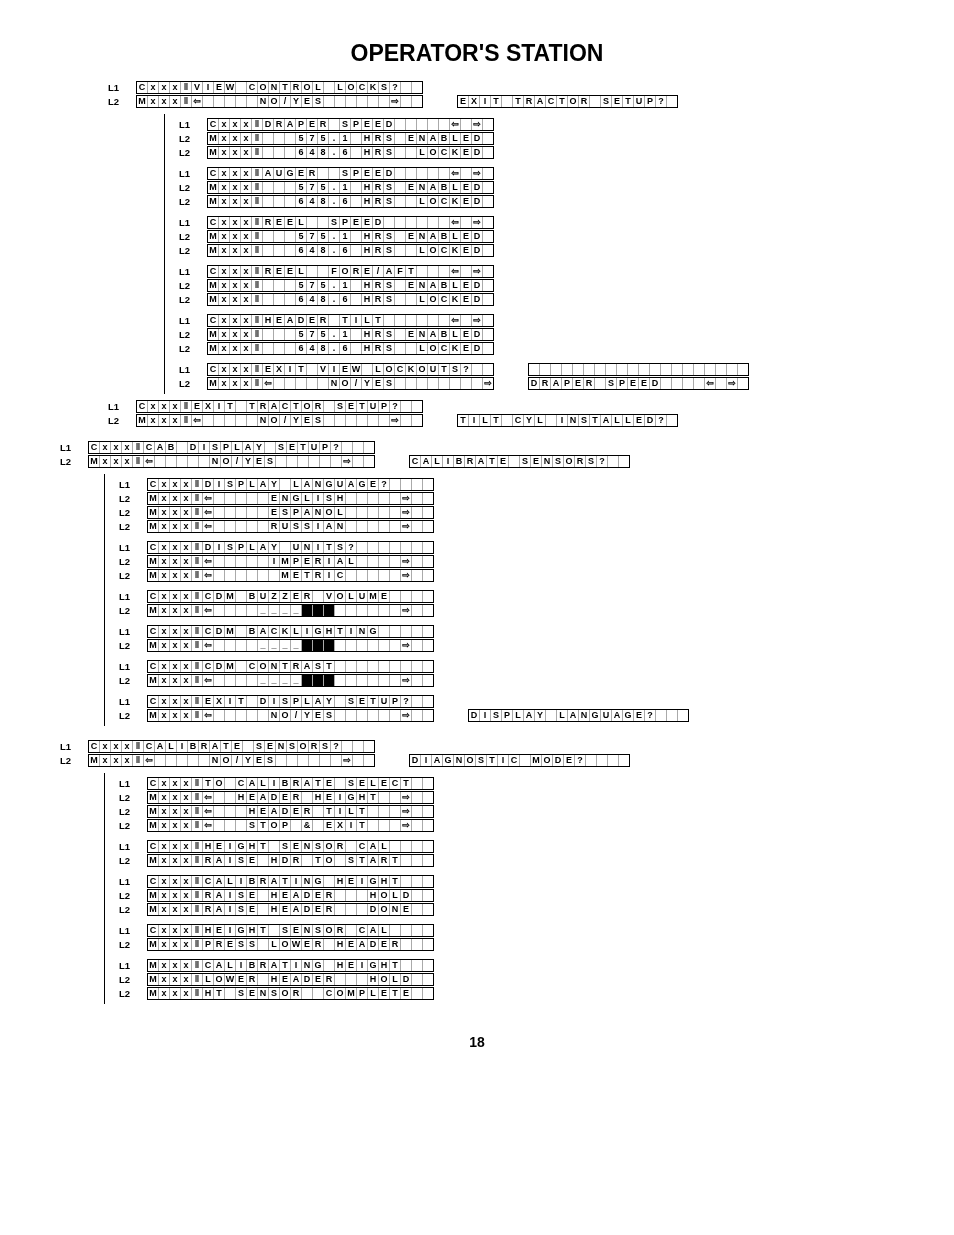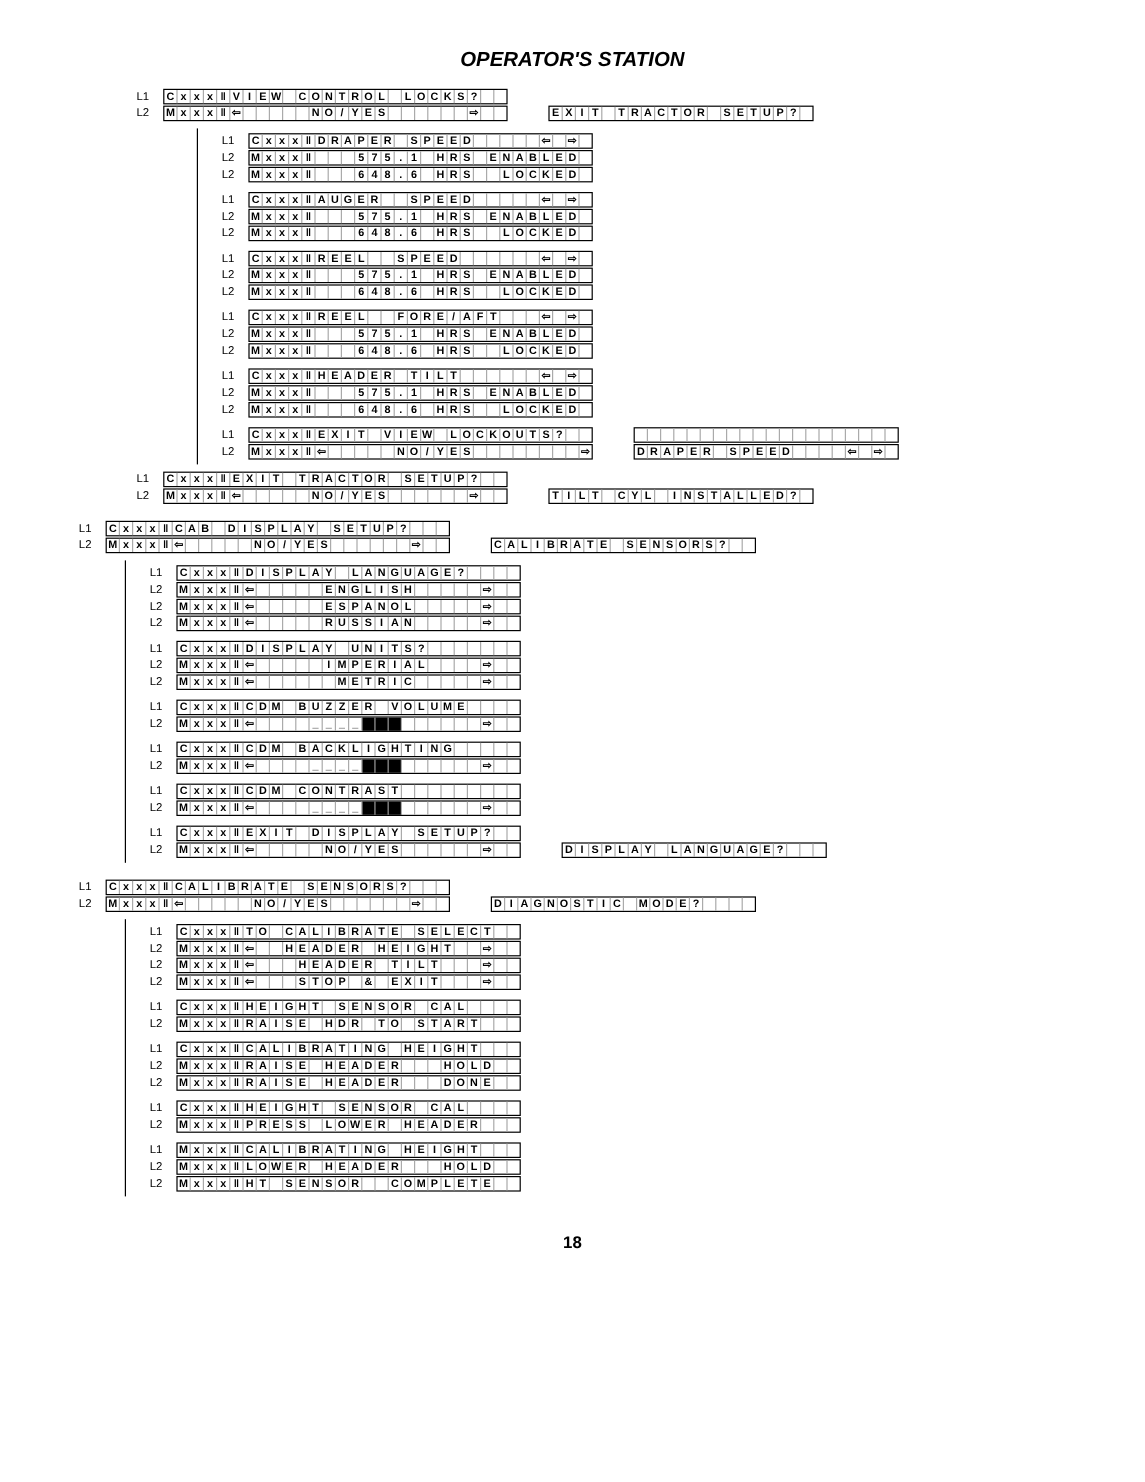--- a/index.html
+++ b/index.html
@@ -5,32 +5,31 @@
   body {
     font-family: Arial, Helvetica, sans-serif;
     font-size: 10px;
     margin: 0;
     padding: 40px 60px;
     color: #000;
     background: #fff;
   }
   h1 {
     text-align: center;
-    font-size: 17px;
+    font-size: 23px;
     margin: 0 0 14px 0;
     font-weight: bold;
-    font-style: italic;
   }
   .section { position: relative; margin-bottom: 12px; }
   .row { display: flex; align-items: center; margin: 1px 0; }
   .lbl {
-    font-weight: normal;
+    font-weight: bold;
     font-size: 9.5px;
     width: 22px;
-    text-align: center;
+    text-align: left;
     padding-right: 6px;
   }
   .seg {
     display: inline-flex;
     border: 1px solid #000;
     margin-right: 4px;
     background: #fff;
   }
   .seg .c {
     width: 10px;

